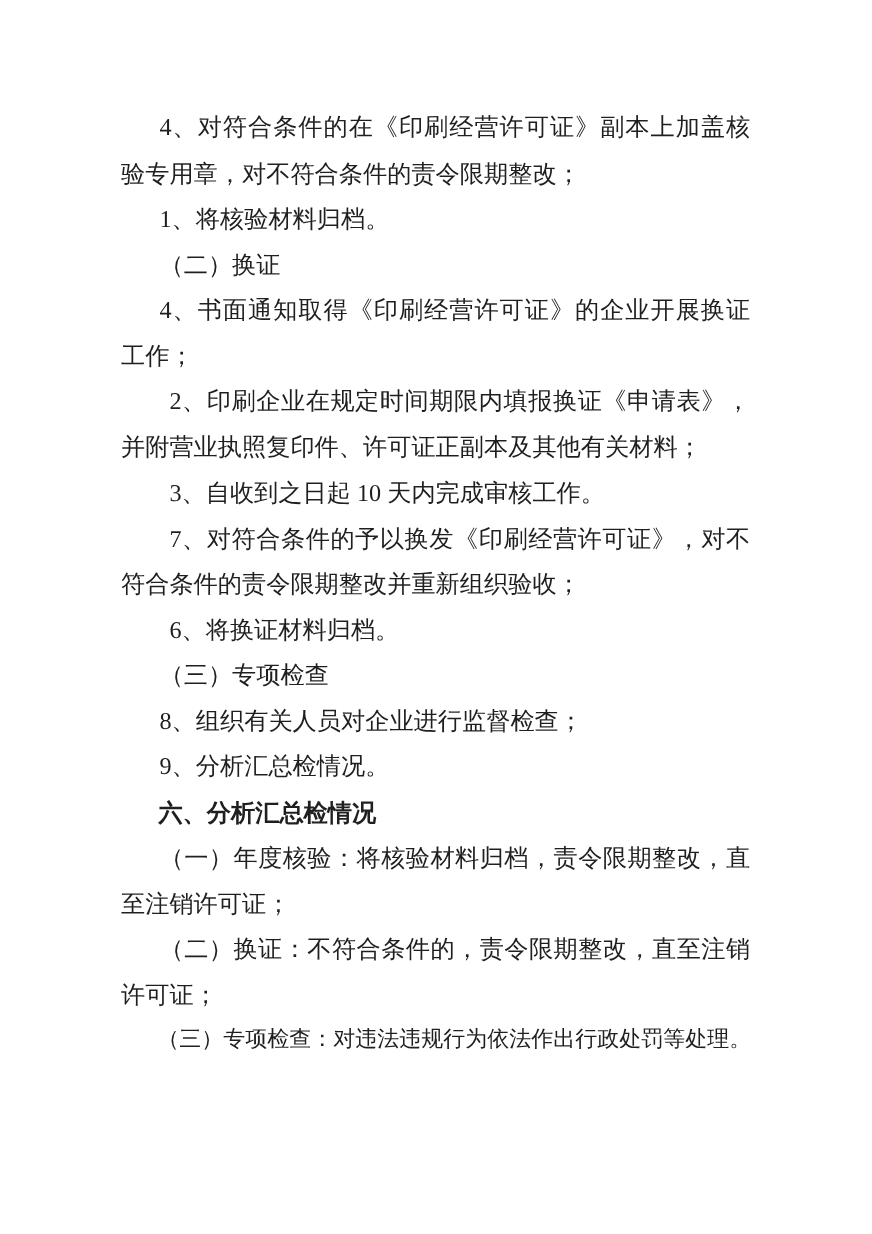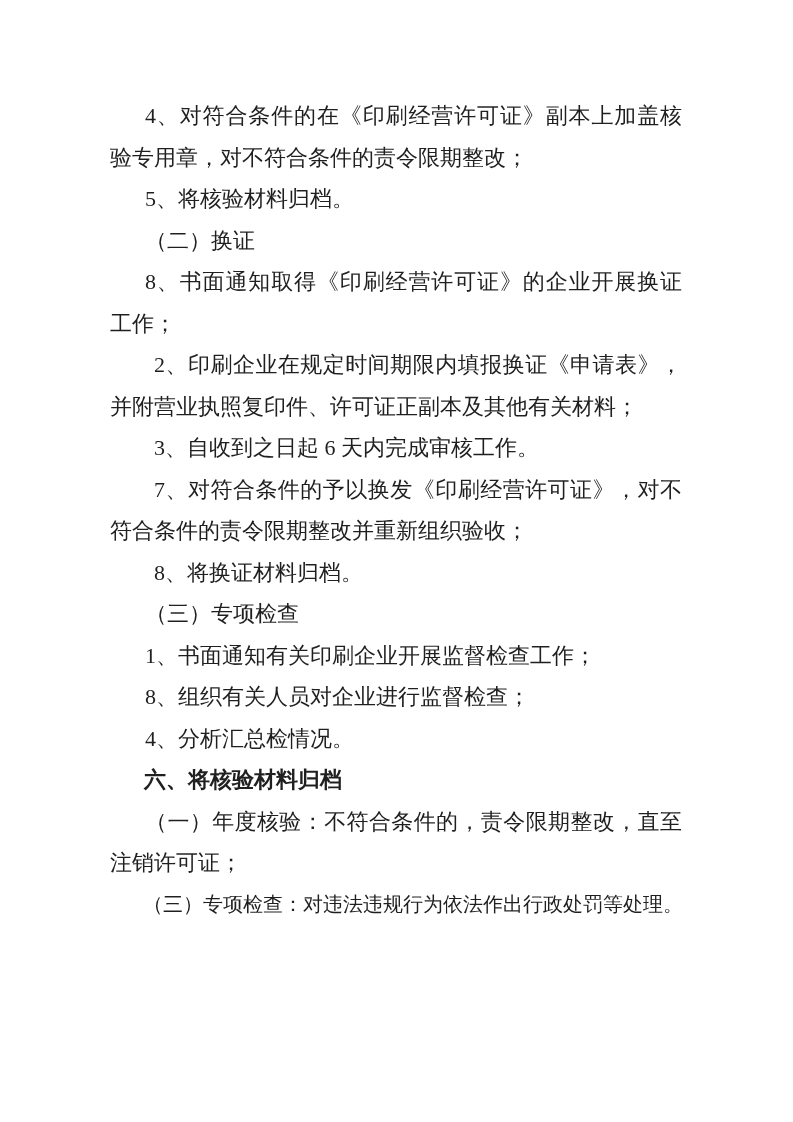--- a/index.html
+++ b/index.html
@@ -47,28 +47,28 @@
     text-indent: 33px;
     text-align: center;
   }
 </style>
 </head>
 <body>
 
 <div class="page">
   <div class="content">
     <p>4、对符合条件的在《印刷经营许可证》副本上加盖核验专用章，对不符合条件的责令限期整改；</p>
-    <p>5、将核验材料归档。</p>
+    <p>1、将核验材料归档。</p>
     <p>（二）换证</p>
-    <p>8、书面通知取得《印刷经营许可证》的企业开展换证工作；</p>
+    <p>4、书面通知取得《印刷经营许可证》的企业开展换证工作；</p>
     <p class="deep">2、印刷企业在规定时间期限内填报换证《申请表》，并附营业执照复印件、许可证正副本及其他有关材料；</p>
-    <p class="deep">3、自收到之日起 6 天内完成审核工作。</p>
+    <p class="deep">3、自收到之日起 10 天内完成审核工作。</p>
     <p class="deep">7、对符合条件的予以换发《印刷经营许可证》，对不符合条件的责令限期整改并重新组织验收；</p>
-    <p class="deep">8、将换证材料归档。</p>
+    <p class="deep">6、将换证材料归档。</p>
     <p>（三）专项检查</p>
-    <p>1、书面通知有关印刷企业开展监督检查工作；</p>
     <p>8、组织有关人员对企业进行监督检查；</p>
-    <p>4、分析汇总检情况。</p>
-    <p class="heading">六、将核验材料归档</p>
-    <p>（一）年度核验：不符合条件的，责令限期整改，直至注销许可证；</p>
+    <p>9、分析汇总检情况。</p>
+    <p class="heading">六、分析汇总检情况</p>
+    <p>（一）年度核验：将核验材料归档，责令限期整改，直至注销许可证；</p>
+    <p>（二）换证：不符合条件的，责令限期整改，直至注销许可证；</p>
     <p class="fit">（三）专项检查：对违法违规行为依法作出行政处罚等处理。</p>
   </div>
 </div>
 
 </body></html>

